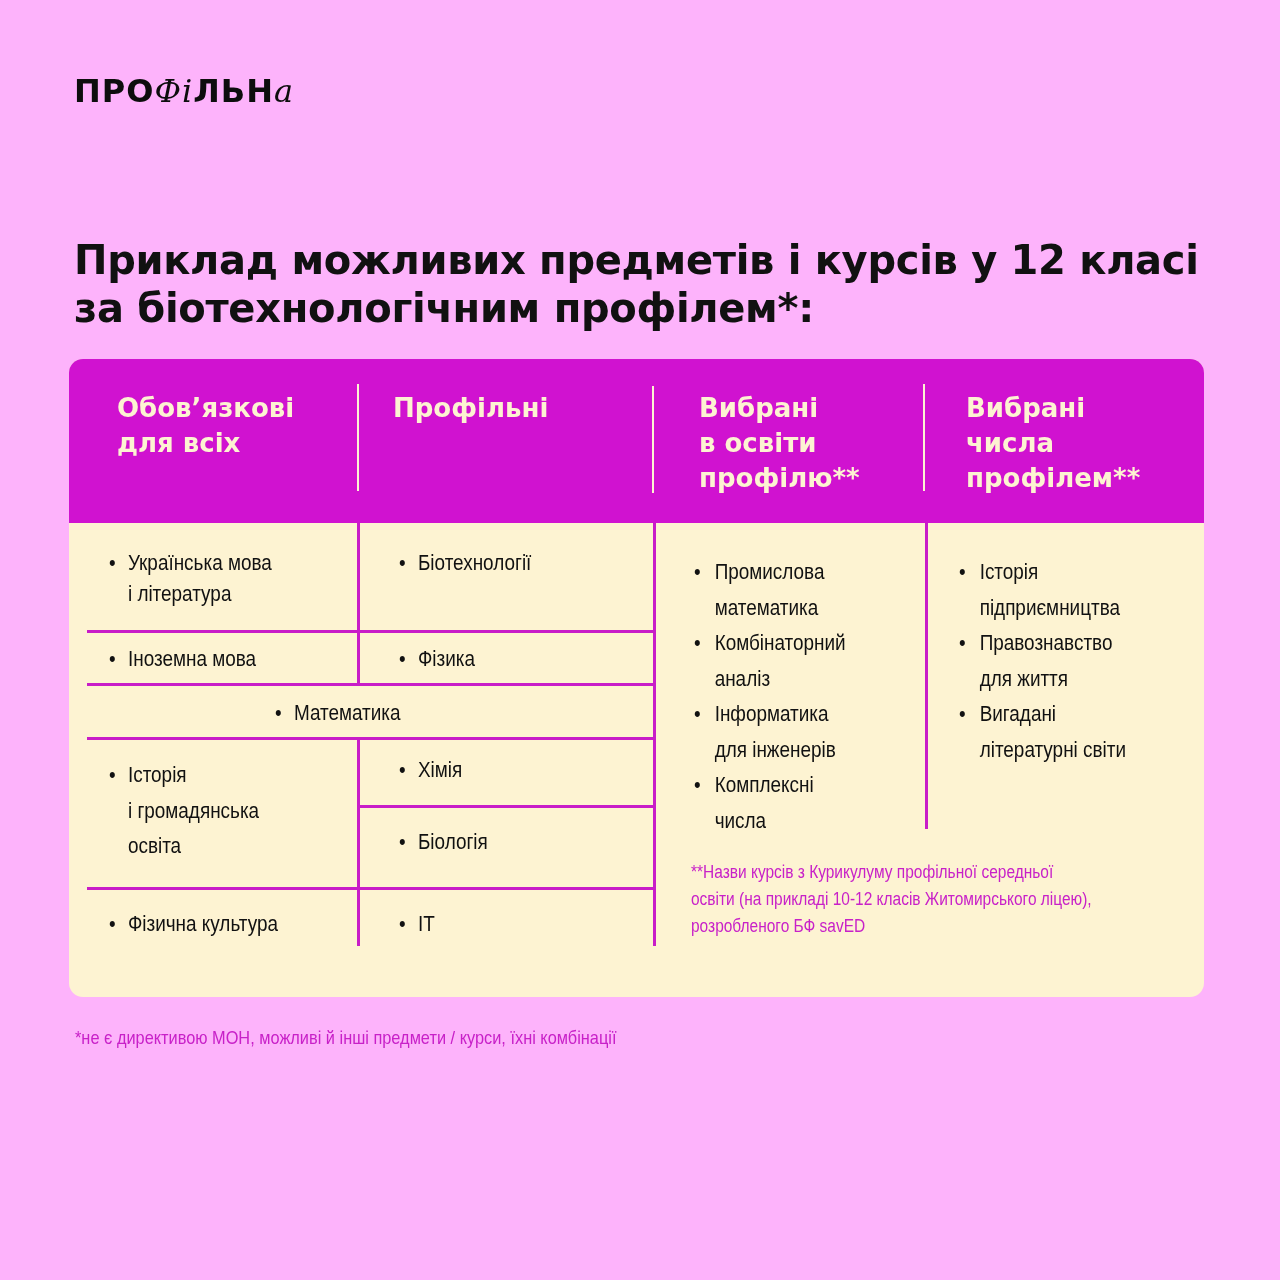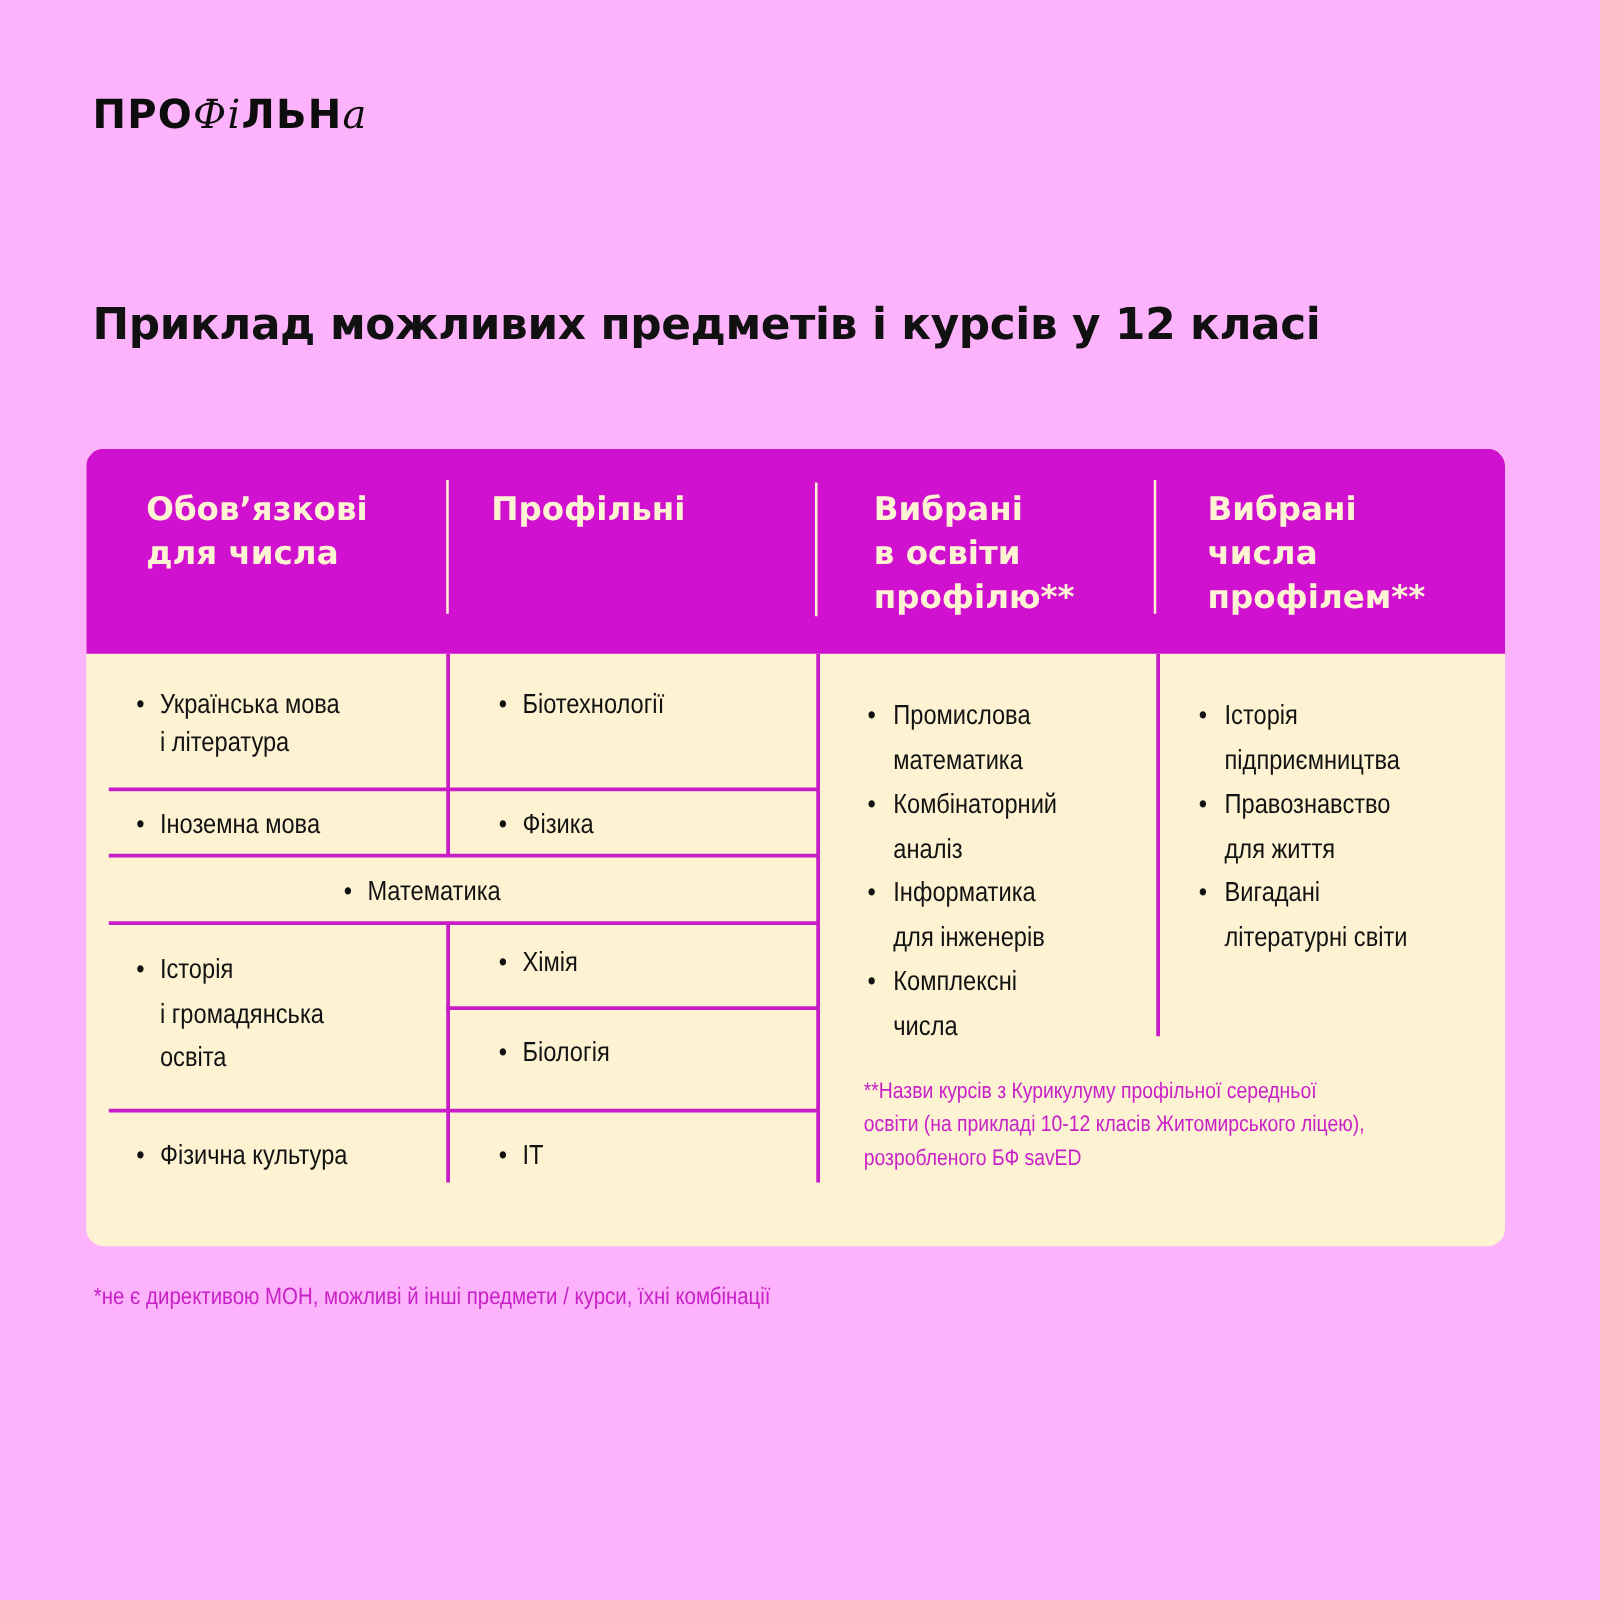--- a/index.html
+++ b/index.html
@@ -1,19 +1,19 @@
 <!DOCTYPE html>
 <html><head>
 <meta charset="utf-8">
 <style>
   html, body { margin:0; padding:0; }
   body { width:1280px; height:1280px; background:#fdb3fb; position:relative; overflow:hidden; font-family:"Liberation Sans", sans-serif; color:#111; }
   .logo { position:absolute; left:74px; top:72px; font-family:"DejaVu Sans", sans-serif; font-weight:bold; font-size:32px; letter-spacing:1px; color:#0d0d0d; }
   .logo .script { font-family:"DejaVu Serif", serif; font-style:italic; font-weight:normal; }
-  .title { position:absolute; left:74px; top:236px; font-family:"DejaVu Sans", sans-serif; font-weight:bold; font-size:35px; line-height:48px; color:#111; letter-spacing:-0.3px; }
+  .title { position:absolute; left:74px; top:236px; font-family:"DejaVu Sans", sans-serif; font-weight:bold; font-size:40px; line-height:48px; color:#111; letter-spacing:-0.3px; }
   .card { position:absolute; left:69px; top:359px; width:1135px; height:638px; background:#fdf3d2; border-radius:14px; overflow:hidden; }
   .head { position:absolute; left:0; top:0; width:1135px; height:164px; background:#d012d0; }
   .hcell { position:absolute; top:32px; color:#fdf3d2; font-family:"DejaVu Sans", sans-serif; font-weight:bold; font-size:26px; line-height:35px; }
   .hsep { position:absolute; width:2px; background:#fdf3d2; }
   .vline { position:absolute; width:3px; background:#c81cc8; }
   .hline { position:absolute; height:3px; background:#c81cc8; }
   .cell { position:absolute; font-family:"Liberation Sans", sans-serif; font-size:22px; line-height:31px; color:#111; transform:scaleX(0.86); transform-origin:left top; white-space:nowrap; }
   .cell .b { display:inline-block; width:22px; }
   .cell .ind { padding-left:22px; }
   .list { position:absolute; font-family:"Liberation Sans", sans-serif; font-size:22px; line-height:35.5px; color:#111; transform:scaleX(0.86); transform-origin:left top; white-space:nowrap; }
@@ -24,27 +24,28 @@
 </style>
 </head>
 <body>
 
 <div class="logo">
   <span>ПРО</span><span class="script">Ф</span><span class="script">і</span><span>ЛЬН</span><span class="script">а</span>
 </div>
 
 <div class="title">
   <div>Приклад можливих предметів і курсів у 12 класі</div>
+  <div>за біотехнологічним профілем*:</div>
 </div>
 
 <div class="card">
   <div class="head">
     <div class="hcell" style="left:48px;">
       <div>Обов’язкові</div>
-      <div>для числа</div>
+      <div>для всіх</div>
     </div>
     <div class="hsep" style="left:288px; top:25px; height:107px;"></div>
     <div class="hcell" style="left:324px;">
       <div>Профільні</div>
     </div>
     <div class="hsep" style="left:583px; top:27px; height:107px;"></div>
     <div class="hcell" style="left:630px;">
       <div>Вибрані</div>
       <div>в освіти</div>
       <div>профілю**</div>

